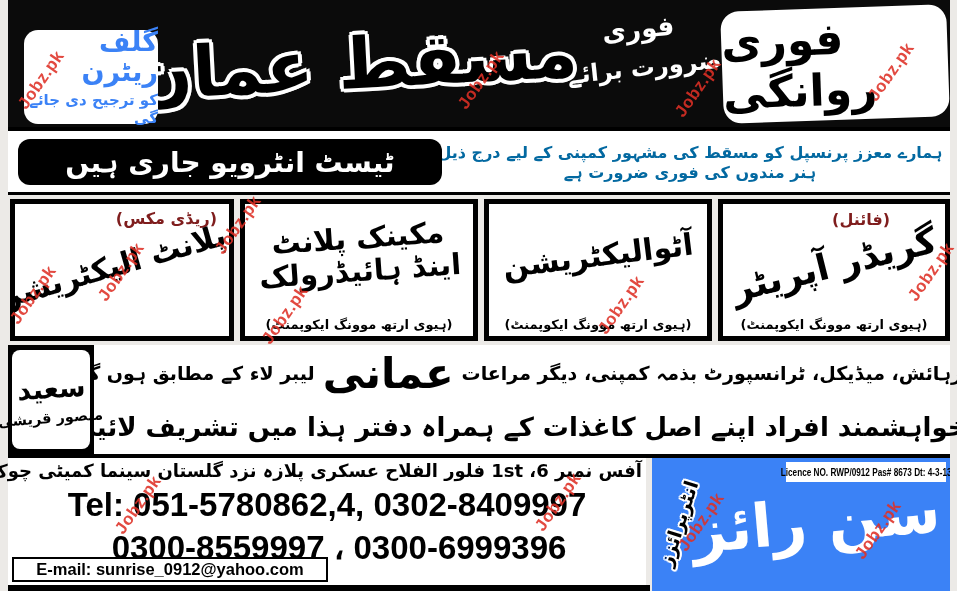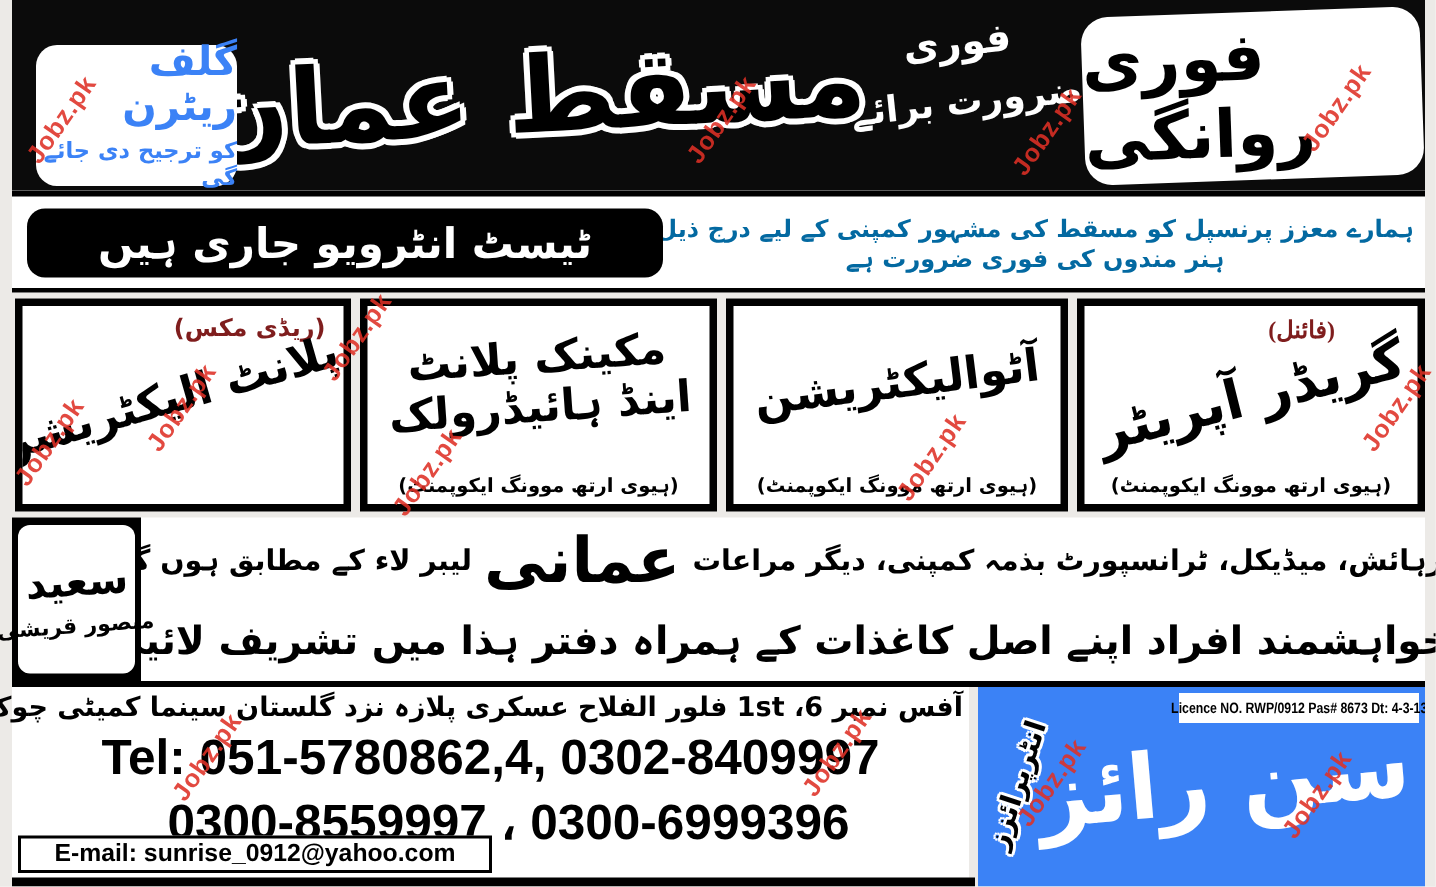--- a/index.html
+++ b/index.html
@@ -54,21 +54,21 @@
   
   .job-box{
     position:absolute;top:199px;height:142px;background:#fff;
     border:5px solid #000;box-sizing:border-box;overflow:hidden;
   }
   .job-grader{left:718px;width:232px;}
   .job-auto{left:484px;width:228px;}
   .job-mech{left:240px;width:238px;}
   .job-plant{left:10px;width:224px;}
   .job-note{position:absolute;font-size:16px;font-weight:bold;color:#7f1d1d;direction:rtl;}
-  .job-grader .job-note{top:6px;right:55px;font-family:Liberation Serif, serif;}
+  .job-grader .job-note{top:6px;right:55px;}
   .job-plant .job-note{top:5px;right:12px;}
   .job-title{
     position:absolute;left:0;right:0;text-align:center;color:#000;font-weight:bold;
     direction:rtl;white-space:nowrap;
   }
   .job-grader .job-title{top:40px;font-size:36px;transform:rotate(-14deg);}
   .job-auto .job-title{top:34px;font-size:30px;transform:rotate(-7deg);}
   .job-mech .job-title{top:18px;font-size:29px;transform:rotate(-4deg);white-space:normal;line-height:1.15;}
   .job-plant .job-title{top:42px;font-size:30px;transform:rotate(-16deg);}
   .job-equip{

